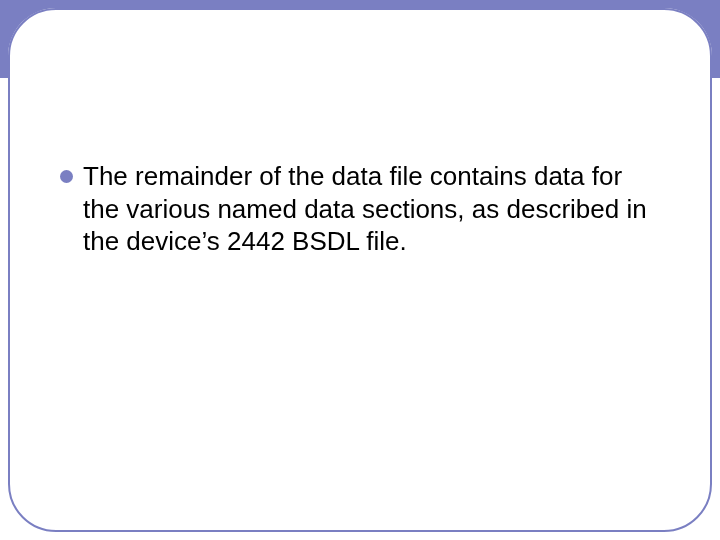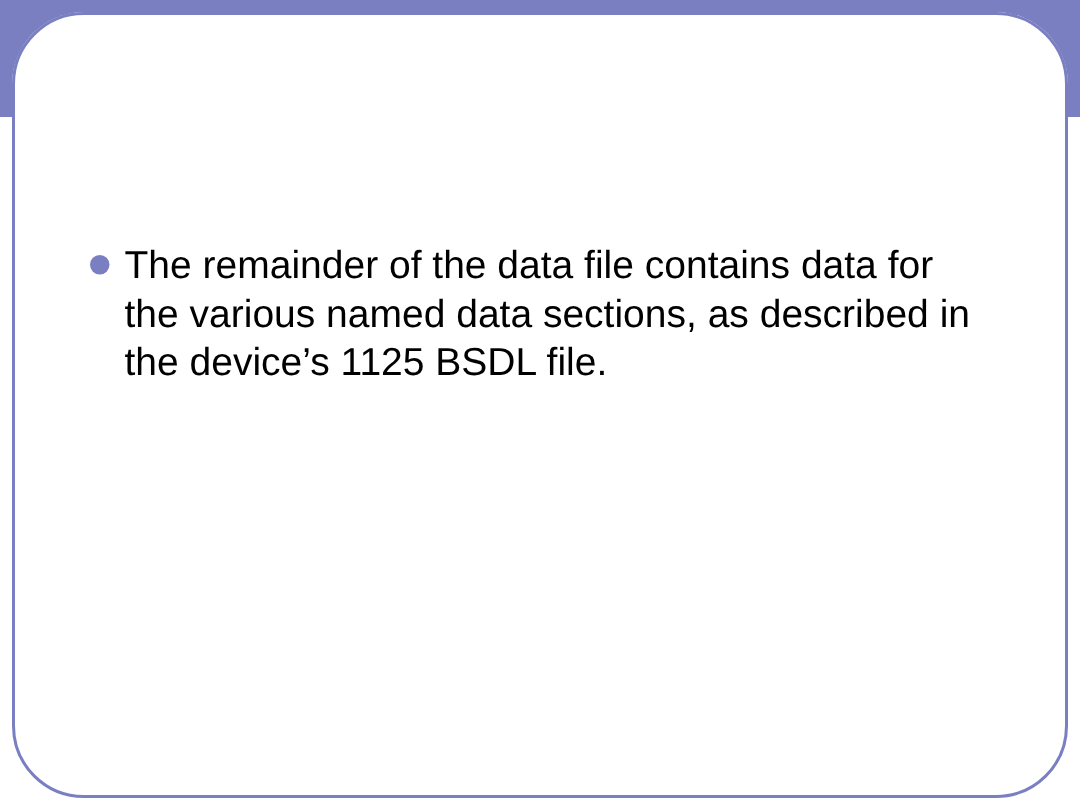--- a/index.html
+++ b/index.html
@@ -79,15 +79,15 @@
 <div class="title-band"></div>
 <div class="title-cutout">
   <div class="title-text">IEEE Standard 1532 Data Files(2)</div>
 </div>
 
 <div class="slide-frame"></div>
 
 <div class="content">
   <div class="bullet-item">
     <div class="bullet-dot"></div>
-    <div class="bullet-text">The remainder of the data file contains data for the various named data sections, as described in the device’s 1125 BSDL file.</div>
+    <div class="bullet-text">The remainder of the data file contains data for the various named data sections, as described in the device’s 2442 BSDL file.</div>
   </div>
 </div>
 
 </body></html>

